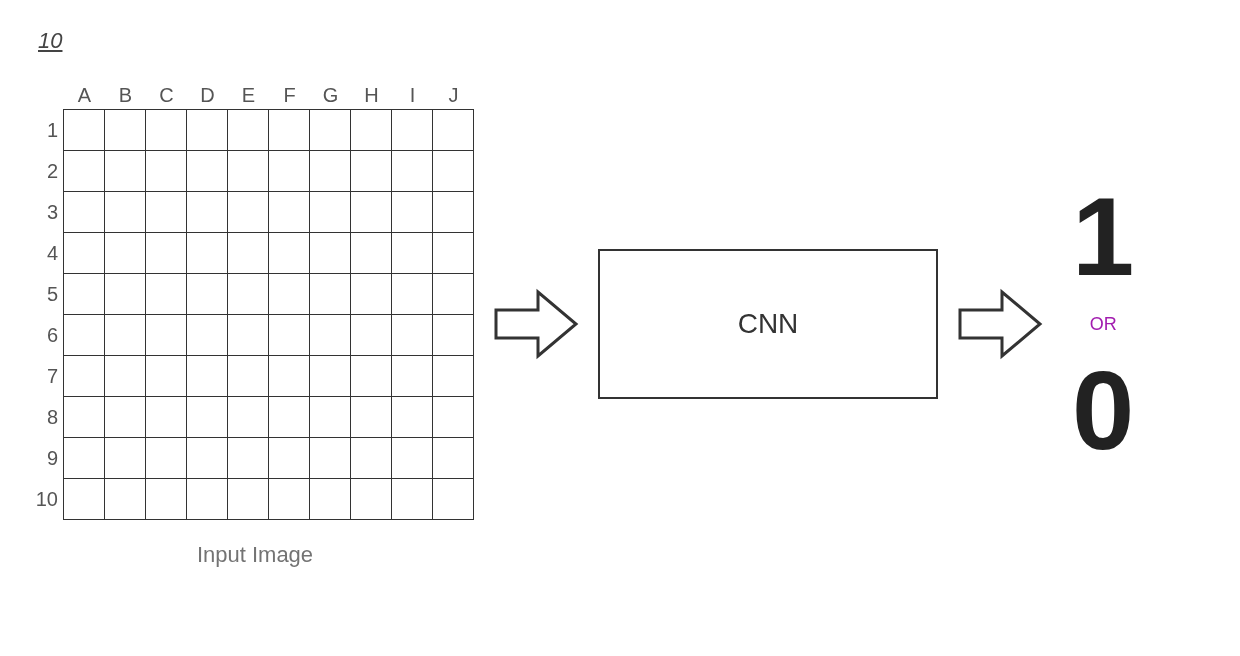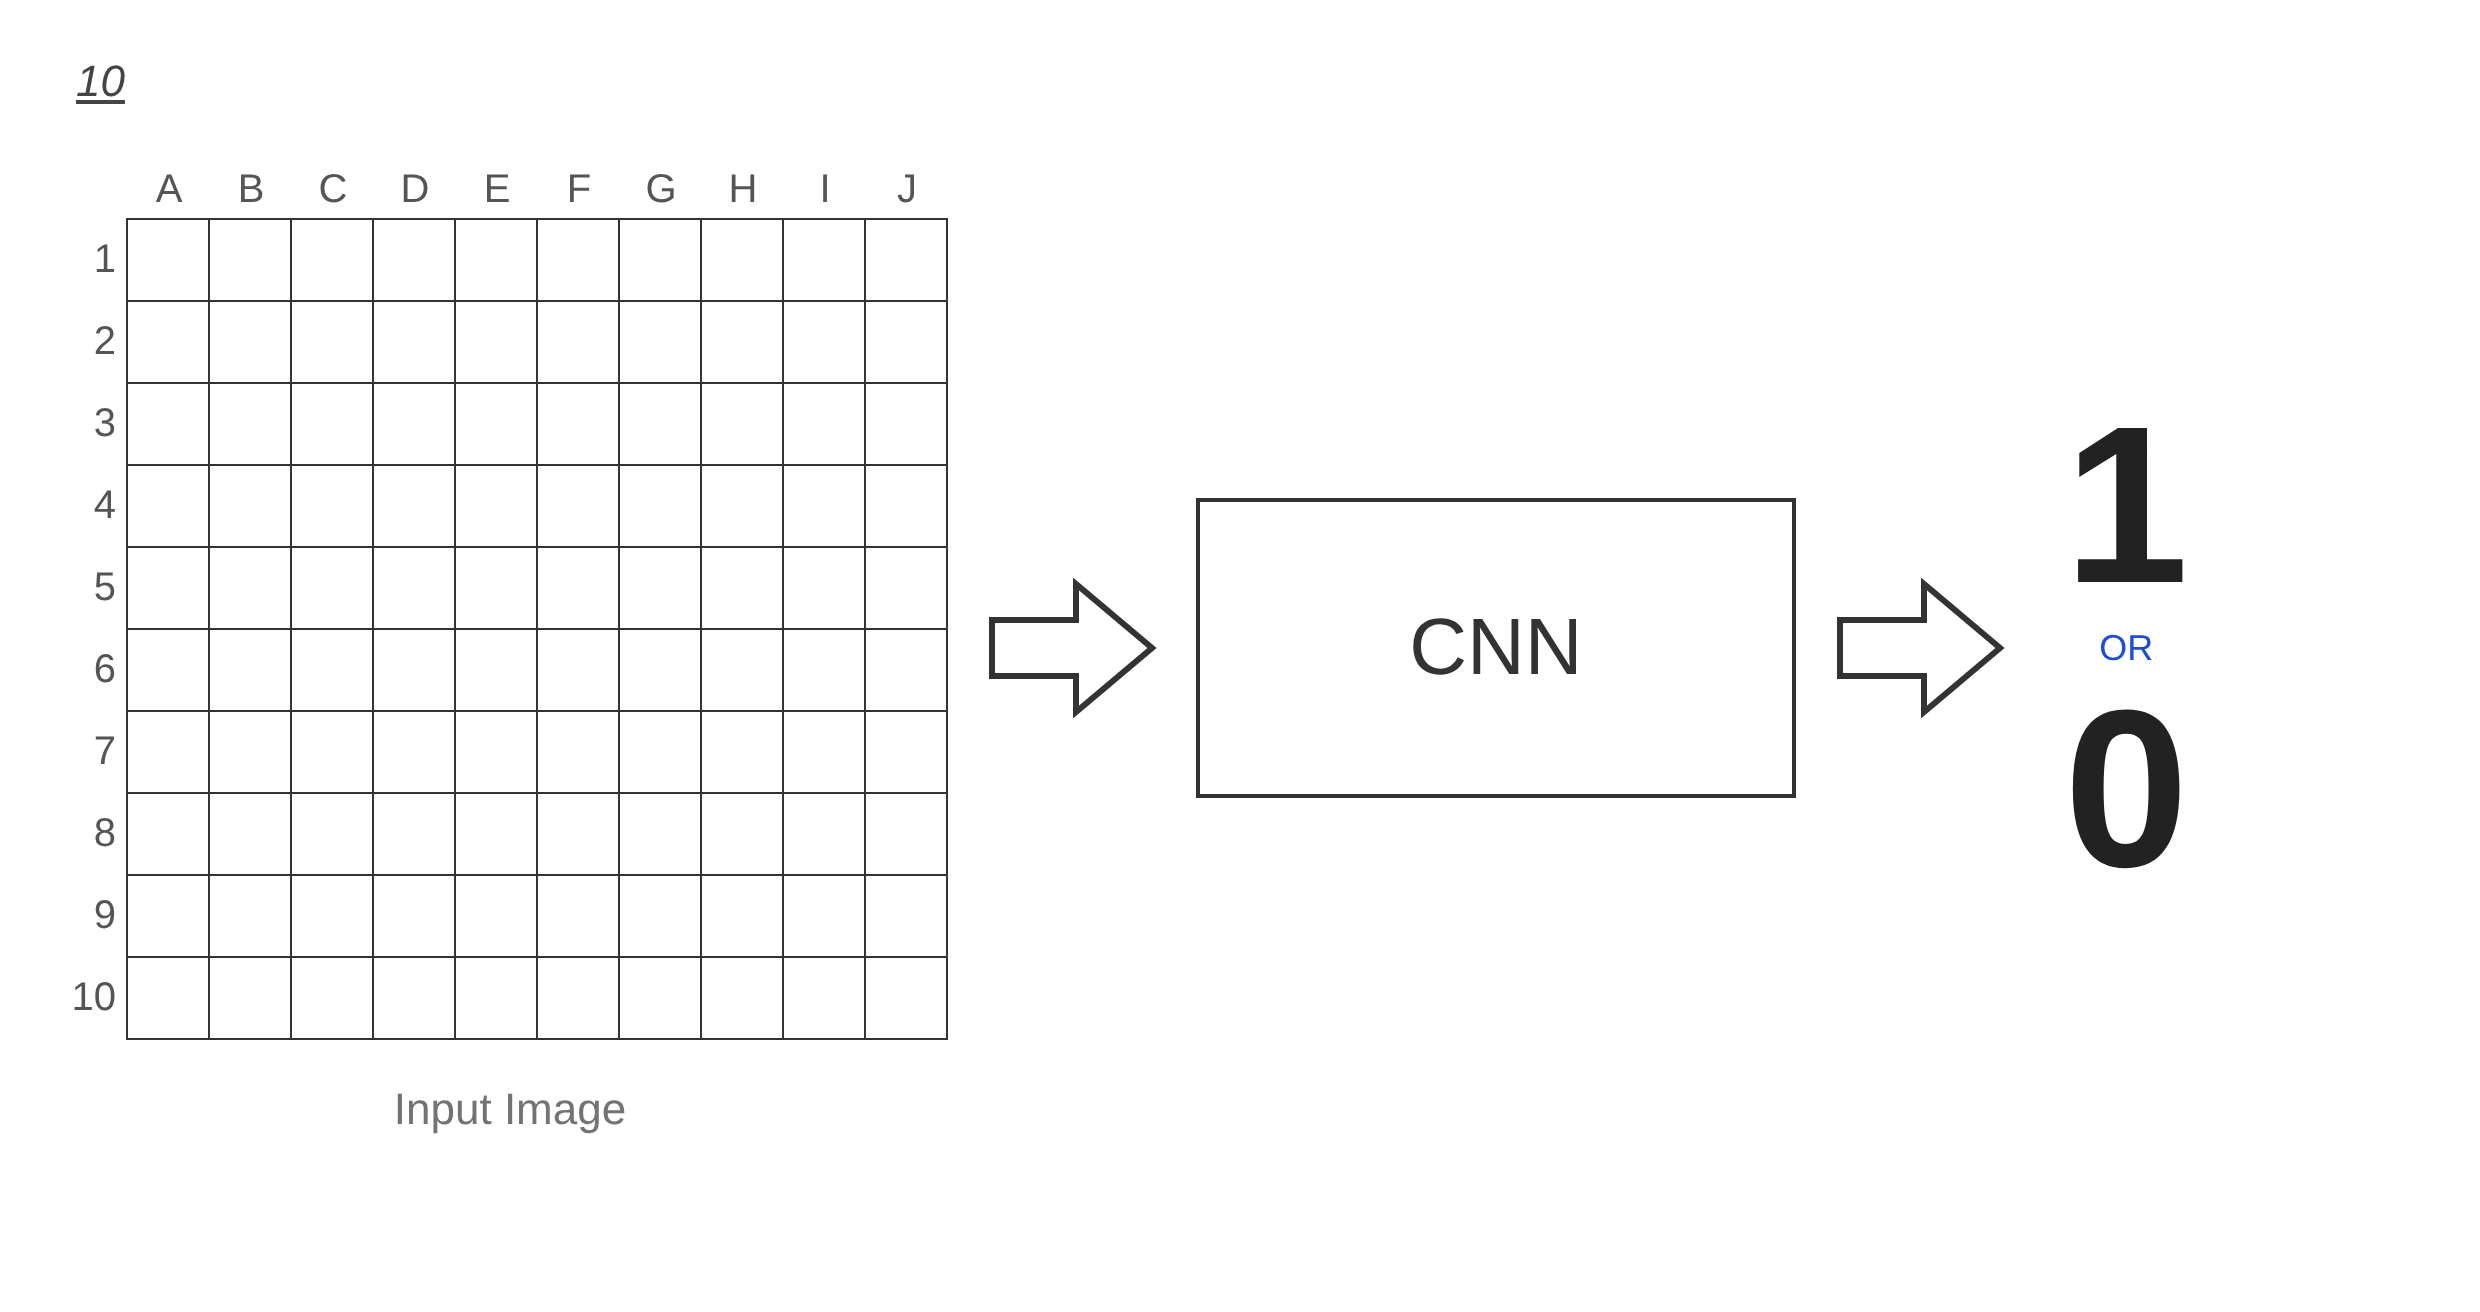--- a/index.html
+++ b/index.html
@@ -60,46 +60,46 @@
     color: #737373;
   }
   
   .arrow {
     margin: 0 18px;
   }
   .arrow svg { display: block; }
   
   .cnn-box {
     border: 2.5px solid #333;
-    width: 300px;
+    width: 340px;
     height: 150px;
     display: flex;
     align-items: center;
     justify-content: center;
-    font-size: 40px;
+    font-size: 28px;
     color: #333;
   }
   
   .output {
     display: flex;
     flex-direction: column;
     align-items: center;
     margin-left: 10px;
     line-height: 1;
   }
   .big-num {
     font-size: 112px;
     font-weight: bold;
     color: #222;
     font-family: Arial, Helvetica, sans-serif;
   }
   .or-text {
     font-size: 18px;
-    color: #1d4ed8;
-    margin: 6px 0;
+    color: #a21caf;
+    margin: 22px 0;
   }
 </style>
 </head>
 <body>
 
 <div class="figure-number">10</div>
 
 <div class="stage">
 
   <div class="grid-wrapper">

